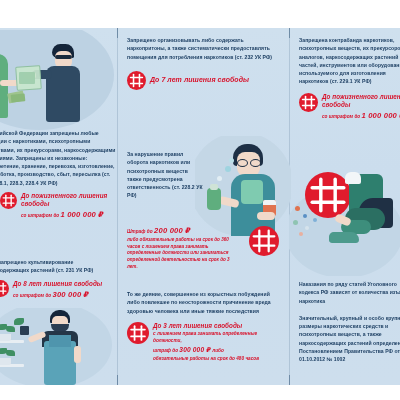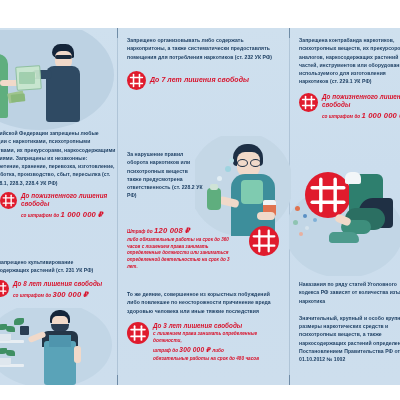--- a/index.html
+++ b/index.html
@@ -223,21 +223,21 @@
     <div class="block" style="left:10px;top:122px;width:76px;">
       <div class="body-txt">За нарушение правил оборота наркотиков или психотропных веществ также предусмотрена ответственность (ст. 228.2 УК РФ)</div>
     </div>
 
     <div class="block" style="left:10px;top:196px;width:152px;">
       <div class="pen-row" style="margin-top:0;">
         <div class="pen-txt" style="padding-right:4px;">
           <div class="pen-sub" style="font-size:5.3px;">
             <span class="inline-lead">Штраф</span>
             <span class="inline-lead">до</span>
-            <span class="amt">120 008 ₽</span>
+            <span class="amt">200 000 ₽</span>
           </div>
           <div class="pen-sub" style="font-size:4.6px;width:104px;">либо обязательные работы на срок до 360 часов с лишением права занимать определенные должности или заниматься определенной деятельностью на срок до 3 лет.</div>
         </div>
         <div class="badge" style="width:30px;height:30px;margin-top:2px;">
           <svg viewBox="0 0 32 32" aria-hidden="true">
             <g stroke="#ffffff" stroke-width="2.4" stroke-linecap="round">
               <line x1="11" y1="5" x2="11" y2="27"></line>
                 <line x1="21" y1="5" x2="21" y2="27"></line>
               <line x1="5" y1="11" x2="27" y2="11"></line>
                 <line x1="5" y1="21" x2="27" y2="21"></line>

